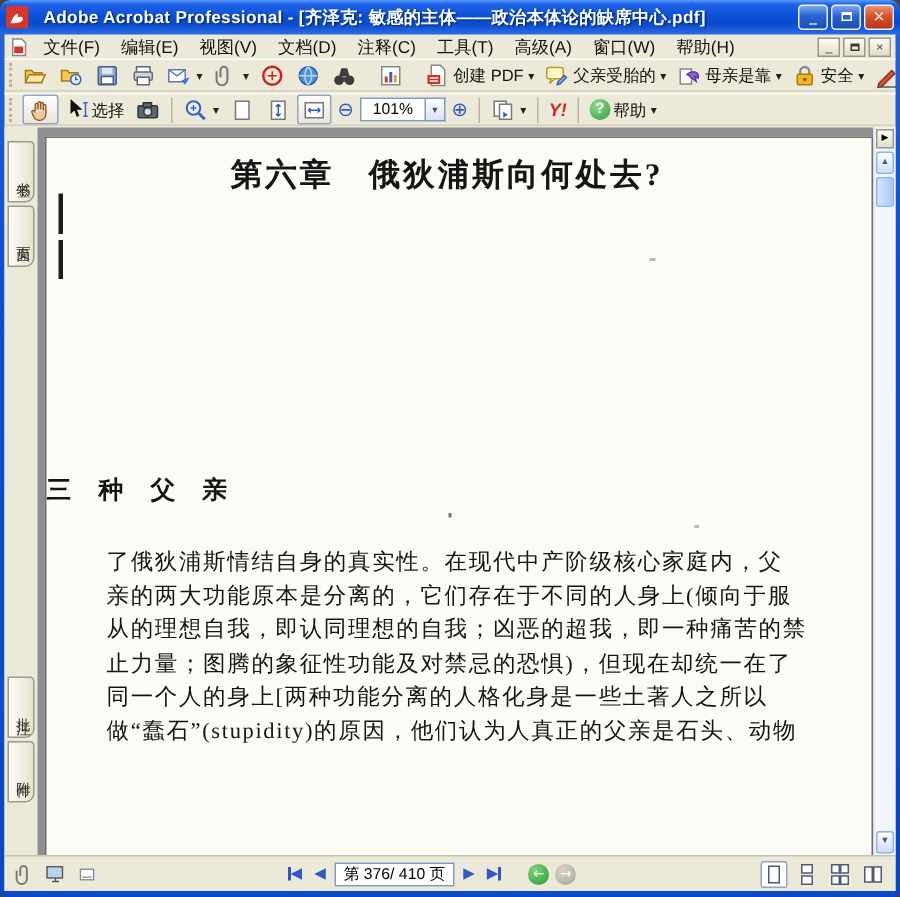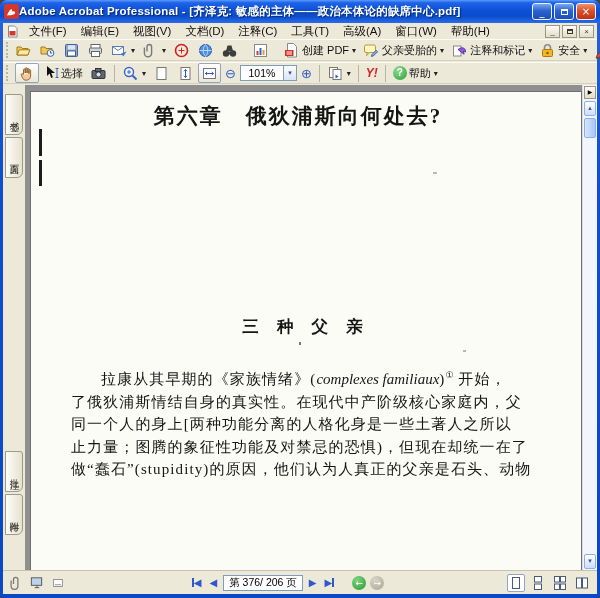--- a/index.html
+++ b/index.html
@@ -6,21 +6,21 @@
   body { font-family: "Liberation Sans", sans-serif; background:#444; }
   #window {
     position: relative; width: 600px; height: 598px;
     background: linear-gradient(180deg,#2a63d6,#0c4fd0 30%,#0a48c4);
     border-radius: 7px 7px 4px 4px; overflow: hidden;
   }
   
   .titlebar {
     position: absolute; top: 0; left: 0; right: 0; height: 23px;
     background: linear-gradient(180deg,#5a9cff 0%,#1f63e8 12%,#0d50d6 45%,#0b4ccb 70%,#2a6ce8 100%);
-    display: flex; align-items: center; padding: 0 4px; gap: 0;
+    display: flex; align-items: center; padding: 0 4px; gap: 10px;
     border-radius: 7px 7px 0 0;
   }
   .app-icon { width: 15px; height: 15px; flex: 0 0 auto; }
   .title-text {
     color: #fff; font-weight: bold; font-size: 11.5px; letter-spacing: .2px;
     text-shadow: 1px 1px 1px #00276e; white-space: nowrap; overflow: hidden; flex: 1;
   }
   .winbtns { display: flex; gap: 2px; }
   .wbtn {
     width: 20px; height: 17px; border-radius: 3px; border: 1px solid #eef4ff;
@@ -58,21 +58,21 @@
   
   .main { position:absolute; top:62px; bottom:24px; left:0; right:0; }
   .navstrip { position:absolute; left:0; top:0; bottom:0; width:22px; background:#ece9d8; }
   .vtab { position:absolute; left:2px; width:18px; height:41px; background:linear-gradient(90deg,#fdfcf7,#e6e2d0); border:1px solid #9d9a87; border-radius:0 3px 6px 0;
           display:flex; align-items:center; justify-content:center; }
   .vtab span { writing-mode:vertical-rl; text-orientation:upright; font-size:9.5px; letter-spacing:1px; color:#33322a; }
   .doc-area { position:absolute; left:22px; right:15px; top:0; bottom:0; background:#8f8f8f; overflow:hidden; }
   .page { position:absolute; left:5px; top:6px; right:0; bottom:-2px; background:#fcfcf6; border:1px solid #6f6f6f; overflow:hidden;
           font-family:"Liberation Serif", serif; color:#151515; }
   .chapter-title { position:absolute; top:10px; left:0; right:16px; text-align:center; font-size:21px; font-weight:bold; letter-spacing:2px; }
-  .section-title { position:absolute; top:224px; left:0; right:0; text-align:center; font-size:16.5px; font-weight:600; letter-spacing:7px; }
+  .section-title { position:absolute; top:224px; left:0; right:0; font-size:16.5px; font-weight:600; letter-spacing:7px; }
   .para { position:absolute; top:272px; left:40px; width:478px; font-size:15px; line-height:22.5px; letter-spacing:1.1px; }
   .para .indent { display:inline-block; width:30px; }
   .para em { font-style:italic; letter-spacing:0; }
   .para sup { font-size:9px; vertical-align:super; letter-spacing:0; }
   .artifact { position:absolute; background:#1c1c1c; }
   .speck { position:absolute; background:#b9b9b2; }
   
   .scrollbar { position:absolute; right:0; top:0; bottom:0; width:15px; background:#f2f5fc; border-left:1px solid #d9dce4; }
   .sb-toggle { position:absolute; top:1px; left:1px; right:1px; height:13px; background:linear-gradient(180deg,#fdfcf6,#e2ddc8); border:1px solid #9a9783; font-size:6px; text-align:center; line-height:11px; color:#000; padding:0; }
   .sb-btn { position:absolute; left:1px; right:1px; height:15px; background:linear-gradient(180deg,#fff,#cfddfb); border:1px solid #8cb0e8; border-radius:2px; color:#41578c; font-size:6px; text-align:center; line-height:13px; padding:0; }
@@ -221,21 +221,21 @@
             <path d="M9 12.5l4.2-4.2 1.4 1.4-4.2 4.2-1.9.5z" fill="#8fb4e8" stroke="#3c5f9e"></path>
           </svg>
           <span>父亲受胎的</span>
           <span class="dd">▾</span>
         </button>
       <button class="tbtn">
           <svg width="17" height="17" viewBox="0 0 17 17">
             <rect x="2.5" y="4" width="7.5" height="10" fill="#fff" stroke="#888"></rect>
             <path d="M7 7.5c4.5-3.5 8-1 7.5 2.5l-2.2-.8.8 3-3-2.2z" fill="#8a5fd8" stroke="#5a35a8"></path>
           </svg>
-          <span>注释和标记</span>
+          <span>母亲是靠</span>
           <span class="dd">▾</span>
         </button>
       <button class="tbtn">
           <svg width="17" height="17" viewBox="0 0 17 17">
             <path d="M5.5 8V5.7a3 3 0 016 0V8" fill="none" stroke="#8b8b8b" stroke-width="1.6"></path>
             <rect x="3.5" y="7.5" width="10" height="7" rx="1" fill="#f3b61f" stroke="#a87a10"></rect>
             <circle cx="8.5" cy="11" r="1.2" fill="#7a5a0e"></circle>
           </svg>
           <span>安全</span>
           <span class="dd">▾</span>
@@ -347,24 +347,25 @@
       <div class="doc-area">
         <div class="page">
           <div class="chapter-title">第六章　俄狄浦斯向何处去?</div>
           <div class="artifact" style="left:8px;top:37px;width:2.5px;height:27px"></div>
           <div class="artifact" style="left:8px;top:68px;width:2.5px;height:26px"></div>
           <div class="speck" style="left:402px;top:80px;width:4px;height:2px"></div>
           <div class="speck" style="left:432px;top:258px;width:3px;height:2px"></div>
           <div class="section-title">三 种 父 亲</div>
           <div class="speck" style="left:268px;top:250px;width:2px;height:3px;background:#777"></div>
           <div class="para">
-            <div><span class="indent"></span><span>拉康从其早期的《家族情绪》(</span><em>complexes familiaux</em><span>)</span><sup>①</sup><span> 开始，</span></div>
             <div>了俄狄浦斯情结自身的真实性。在现代中产阶级核心家庭内，父</div>
+            <div>亲的两大功能原本是分离的，它们存在于不同的人身上(倾向于服</div>
+            <div>从的理想自我，即认同理想的自我；凶恶的超我，即一种痛苦的禁</div>
+            <div>止力量；图腾的象征性功能及对禁忌的恐惧)，但现在却统一在了</div>
             <div>同一个人的身上[两种功能分离的人格化身是一些土著人之所以</div>
-            <div>止力量；图腾的象征性功能及对禁忌的恐惧)，但现在却统一在了</div>
             <div>做“蠢石”(stupidity)的原因，他们认为人真正的父亲是石头、动物</div>
 
           </div>
         </div>
       </div>
 
       <div class="scrollbar">
         <button class="sb-toggle">▶</button>
         <button class="sb-btn sb-up">▲</button>
         <div class="sb-thumb"></div>
@@ -392,21 +393,21 @@
       </span>
       <span class="spacer"></span>
       <span class="sb-group">
         <button class="navarrow">
             <span class="bar"></span>
             <span>◀</span>
           </button>
         <button class="navarrow">
             <span>◀</span>
           </button>
-        <span class="page-field">第 376/ 206 页</span>
+        <span class="page-field">第 376/ 410 页</span>
         <button class="navarrow">
             <span>▶</span>
           </button>
         <button class="navarrow">
             <span>▶</span>
             <span class="bar"></span>
           </button>
         <span style="width:8px"></span>
         <button class="viewcircle back">←</button>
         <button class="viewcircle fwd">→</button>

